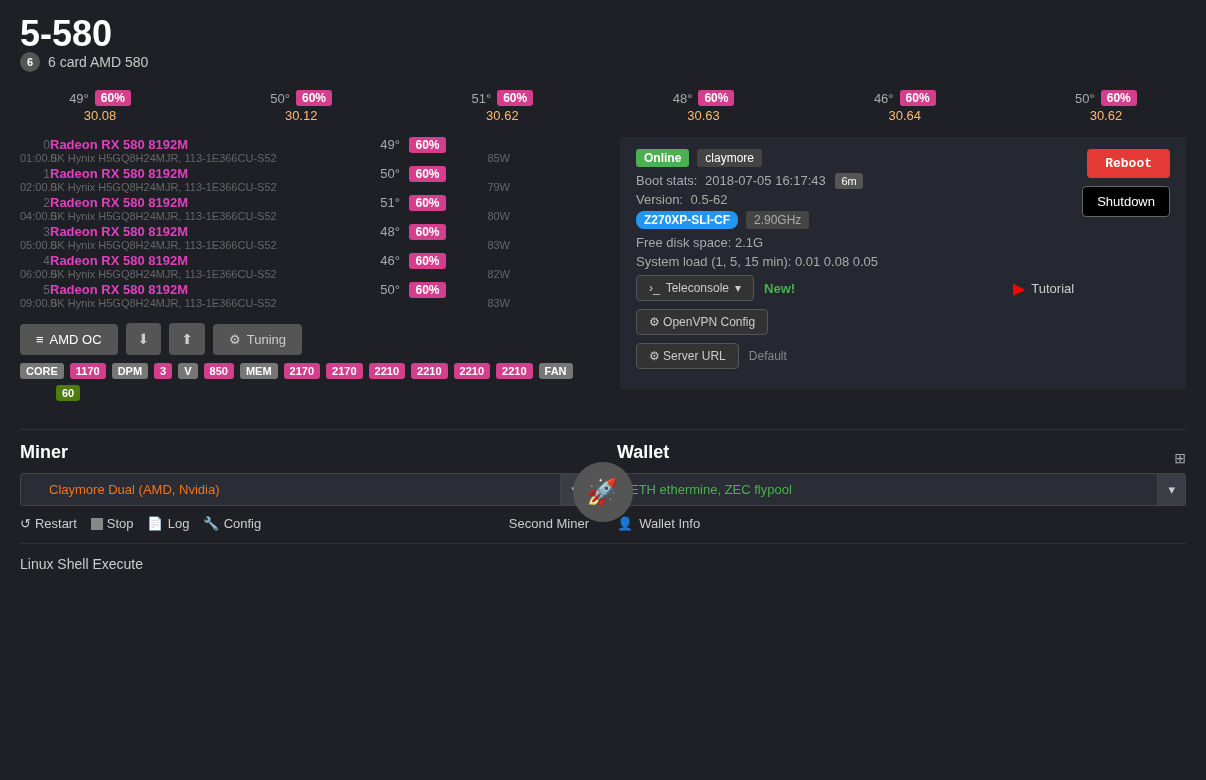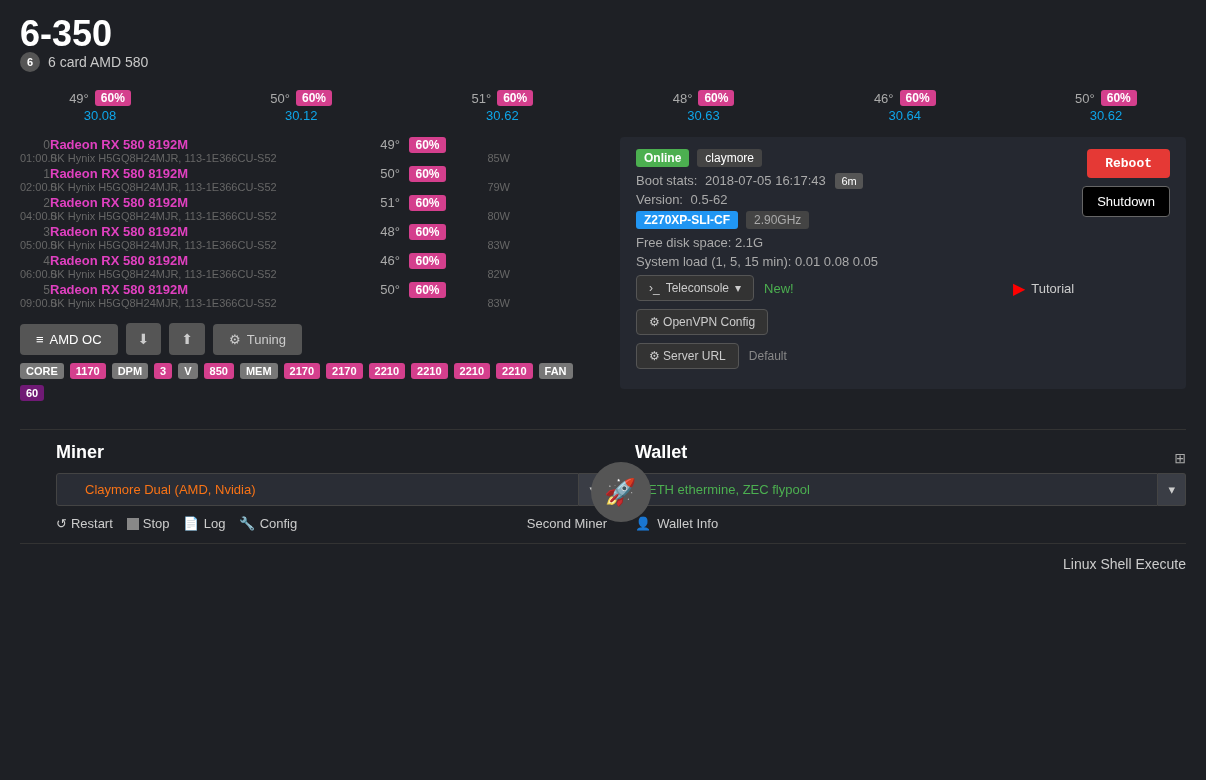--- a/index.html
+++ b/index.html
@@ -104,21 +104,21 @@
     .temp-label { color: #aaa; font-size: 13px; }
     .pct-badge {
       background: #d43f8d;
       color: #fff;
       border-radius: 3px;
       padding: 1px 6px;
       font-size: 12px;
       font-weight: bold;
     }
     .hashrate-sub {
-      color: #0ea5e9;
+      color: #fdba74;
       font-size: 13px;
     }
 
     
     .two-col {
       display: flex;
       gap: 20px;
     }
     .left-col {
       flex: 0 0 580px;
@@ -166,21 +166,21 @@
       background: #555;
       color: #fff;
       border-radius: 3px;
       padding: 2px 6px;
       font-size: 11px;
     }
     .info-line { color: #aaa; font-size: 13px; margin-bottom: 4px; }
     .badge-cpu {
       background: #2196f3;
       color: #fff;
-      border-radius: 3px;
+      border-radius: 8px;
       padding: 2px 8px;
       font-size: 12px;
       font-weight: bold;
       text-align: center;
     }
     .badge-ghz {
       background: #444;
       color: #aaa;
       border-radius: 3px;
       padding: 2px 8px;
@@ -246,21 +246,21 @@
       border-radius: 4px;
       padding: 5px 12px;
       font-size: 12px;
       cursor: pointer;
       display: flex;
       align-items: center;
       gap: 6px;
     }
     .badge-new {
       color: #4caf50;
-      font-weight: normal;
+      font-weight: bold;
       font-size: 13px;
     }
     .tutorial-link {
       display: flex;
       align-items: center;
       gap: 6px;
       color: #ccc;
       font-size: 13px;
       cursor: pointer;
       margin-left: auto;
@@ -348,36 +348,36 @@
     .param-label {
       color: #fff;
       background: #777;
     }
     .param-val {
       color: #fff;
       background: #d43f8d;
     }
     .param-val-green {
       color: #fff;
-      background: #701a75;
+      background: #4d7c0f;
+      margin-left: 36px;
     }
 
     
     .divider {
       border: none;
       border-top: 1px solid #333;
       margin: 12px 0;
     }
 
     
     .bottom-section {
       display: flex;
       gap: 28px;
       margin-top: 4px;
-      margin-left: 36px;
     }
     .miner-col, .wallet-col {
       flex: 1;
     }
     .section-title {
       font-size: 18px;
       font-weight: 600;
       color: #fff;
       margin-bottom: 10px;
     }
@@ -486,21 +486,20 @@
       color: #aaa;
       cursor: pointer;
       font-size: 14px;
     }
 
     
     .linux-shell {
       margin-top: 0;
       font-size: 14px;
       color: #ccc;
-      text-align: right;
     }
 
     
     .stop-square {
       width: 12px;
       height: 12px;
       background: #888;
       display: inline-block;
       vertical-align: middle;
     }
@@ -524,21 +523,21 @@
       gap: 0;
     }
   </style>
 </head>
 <body>
 
 <div class="main-container">
 
   <div class="header">
     <div>
-      <div class="rig-title">6-350</div>
+      <div class="rig-title">5-580</div>
       <div class="rig-subtitle">
         <span class="card-count-badge">6</span>
         <span class="rig-desc">6 card AMD 580</span>
       </div>
     </div>
   </div>
 
   <div class="gpu-bar">
     <div class="gpu-bar-item">
       <div class="gpu-bar-top">

